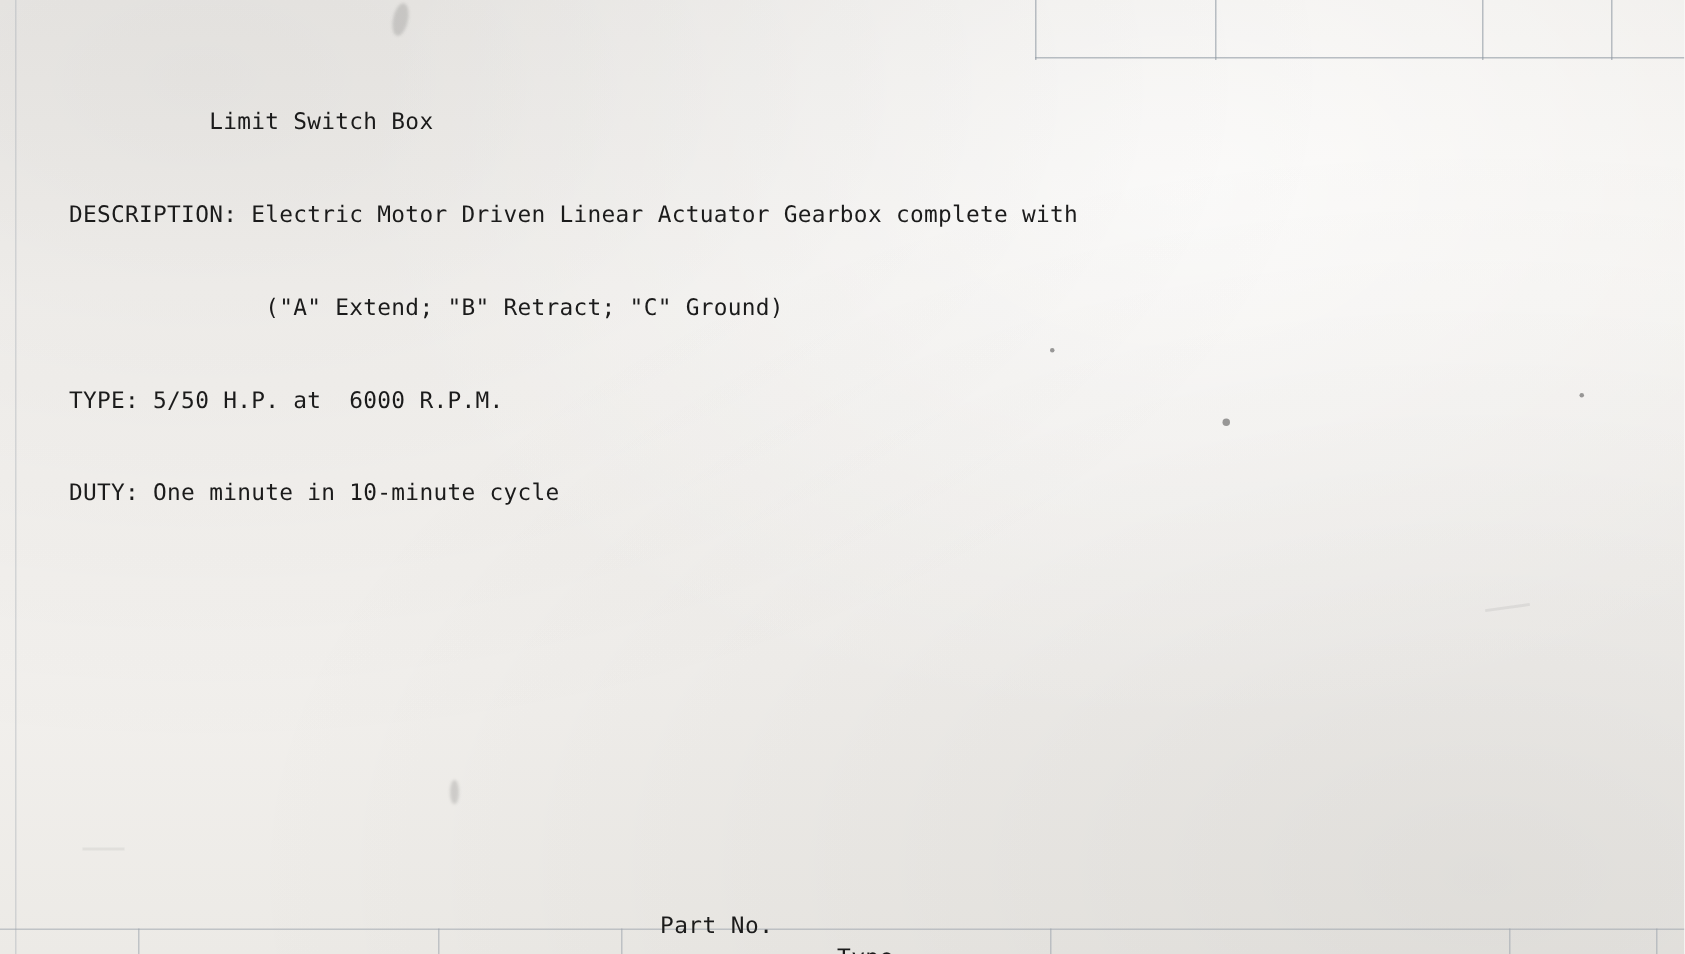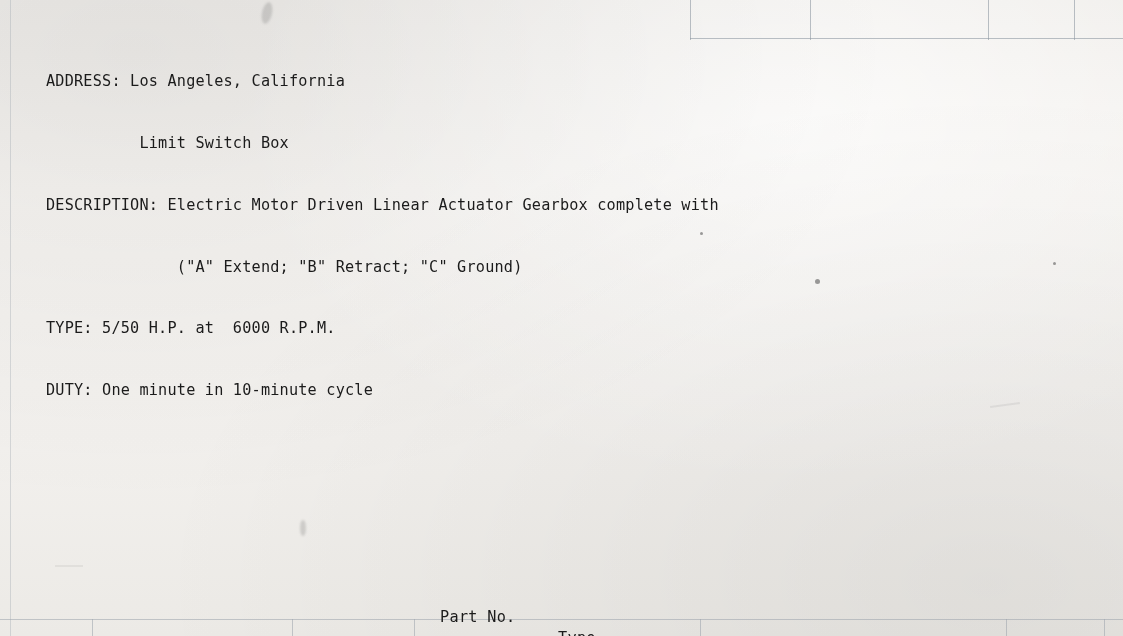--- a/index.html
+++ b/index.html
@@ -116,21 +116,20 @@
 
   <div class="smudge" style="left:262px; top:2px; width:10px; height:22px; transform:rotate(12deg);"></div>
   <div class="speck" style="left:815px; top:279px; width:5px; height:5px;"></div>
   <div class="speck" style="left:700px; top:232px; width:3px; height:3px;"></div>
   <div class="speck" style="left:1053px; top:262px; width:3px; height:3px;"></div>
   <div class="streak" style="left:990px; top:404px; width:30px; height:2px; transform:rotate(-8deg); opacity:.5;"></div>
   <div class="streak" style="left:55px; top:565px; width:28px; height:2px; opacity:.45;"></div>
   <div class="smudge" style="left:300px; top:520px; width:6px; height:16px;"></div>
 
   <div class="doc">
-    <div class="line"><span>ADDRESS:</span> <span>Los Angeles, California</span></div>
     <div class="line"><span></span><span>          Limit Switch Box</span></div>
     <div class="line"><span>DESCRIPTION:</span> <span>Electric Motor Driven Linear Actuator Gearbox complete with</span></div>
     <div class="line"><span></span><span>              ("A" Extend; "B" Retract; "C" Ground)</span></div>
     <div class="line"><span>TYPE:</span> <span>5/50 H.P. at  6000 R.P.M.</span></div>
     <div class="line"><span>DUTY:</span> <span>One minute in 10-minute cycle</span></div>
     
     
     
     
     

